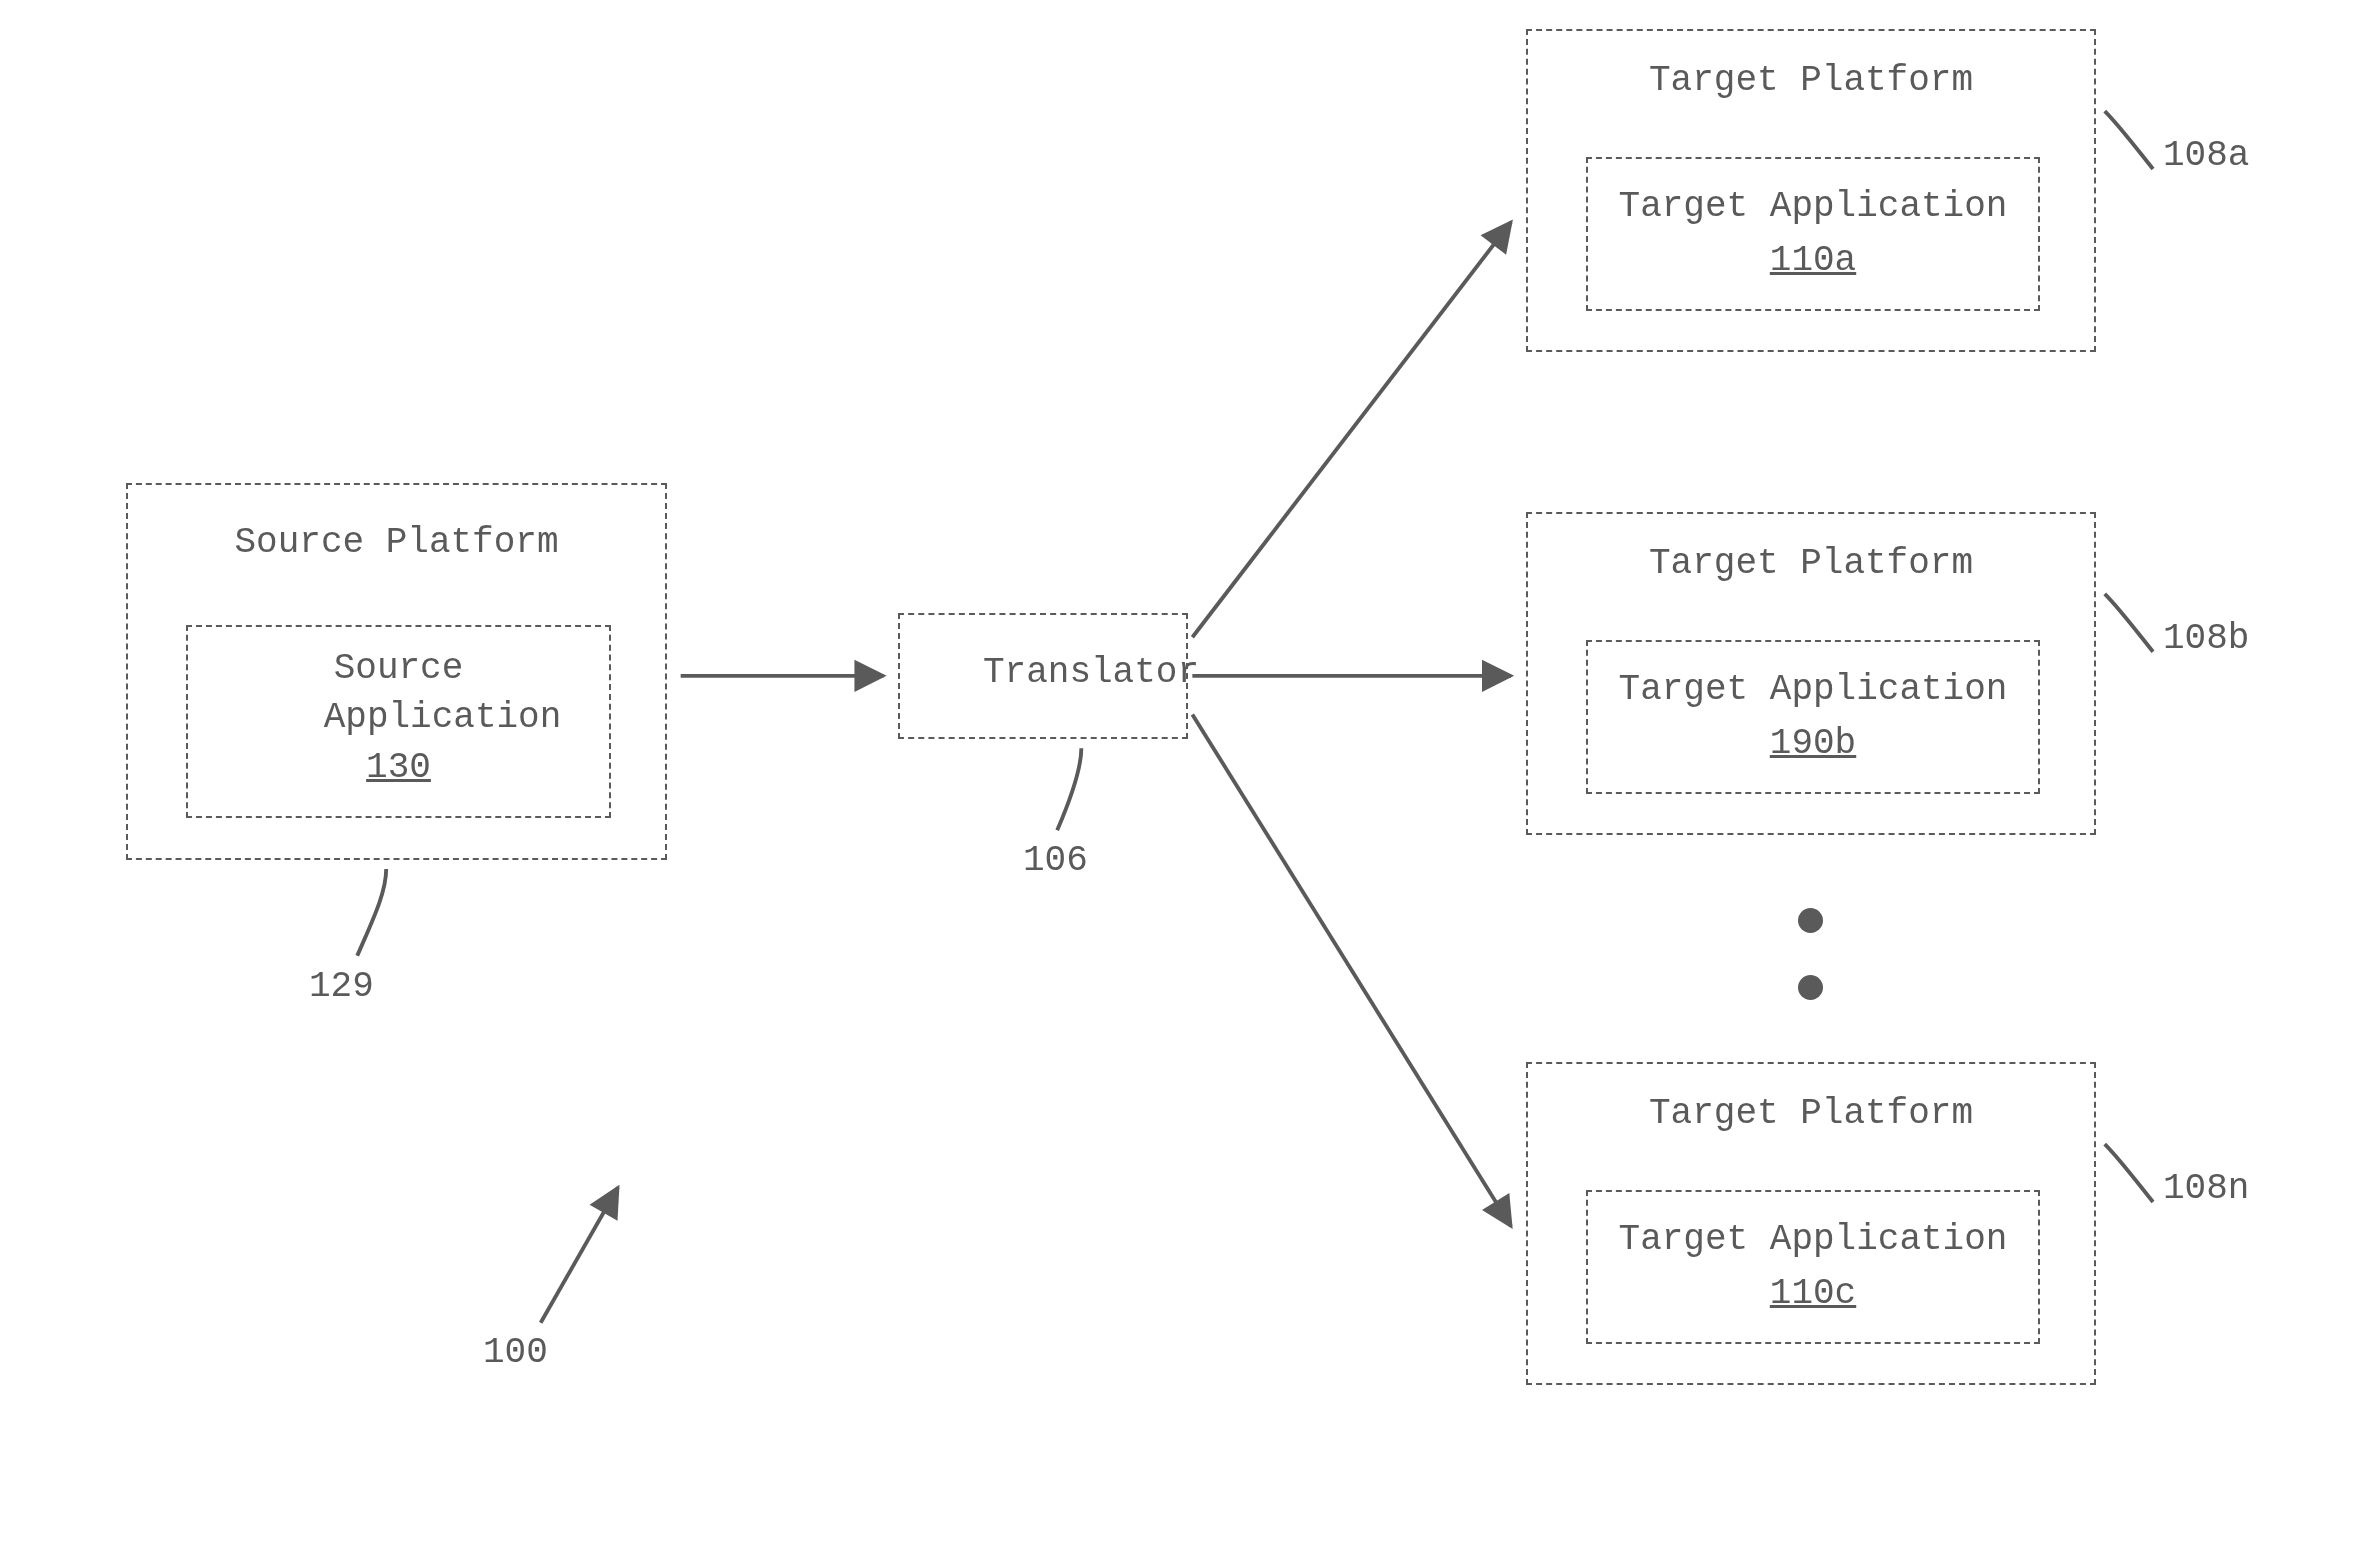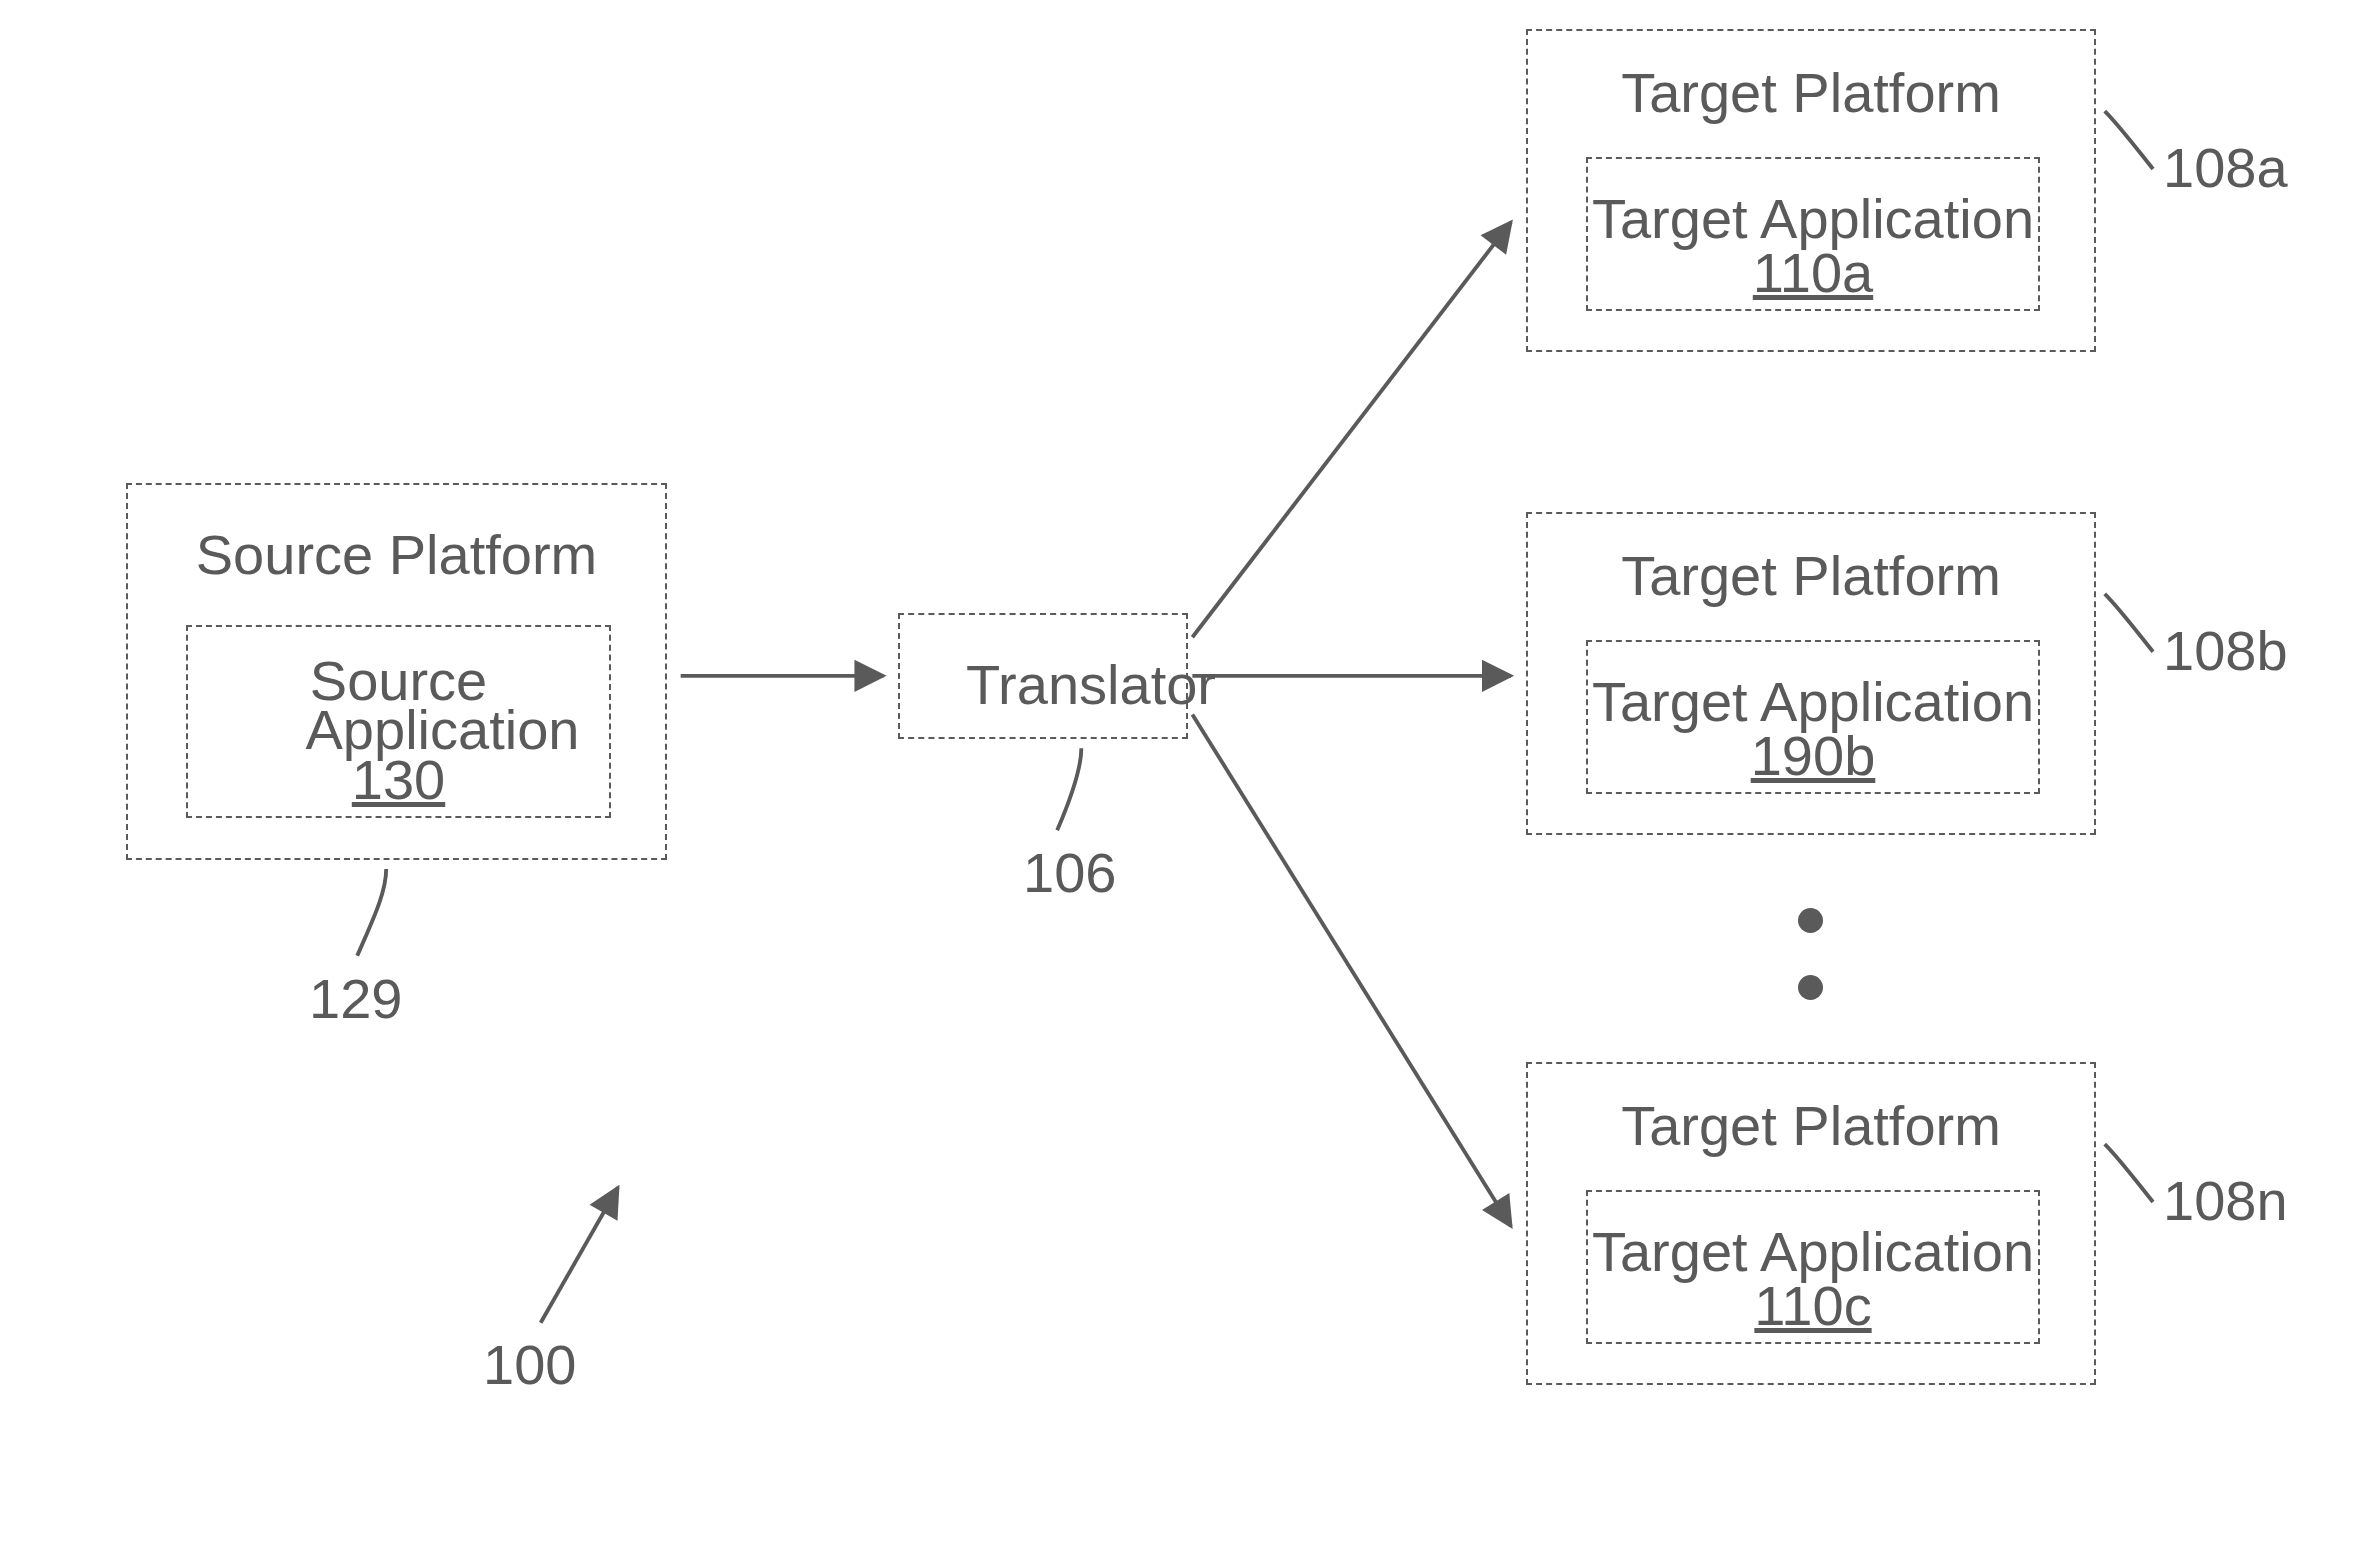--- a/index.html
+++ b/index.html
@@ -23,22 +23,23 @@
     text-align: center;
   }
   .inner-box {
     position: absolute;
     border: 2.9px dashed #5a5a5a;
     box-sizing: border-box;
     text-align: right;
   }
   .label {
     position: absolute;
-    font-size: 56px;
+    font-size: 36px;
     white-space: nowrap;
+    font-family: Liberation Mono, monospace;
   }
   .label-center {
     left: 50%;
     transform: translateX(-50%);
   }
   .ref {
     text-decoration: underline;
   }
   svg.overlay {
     position: absolute;

